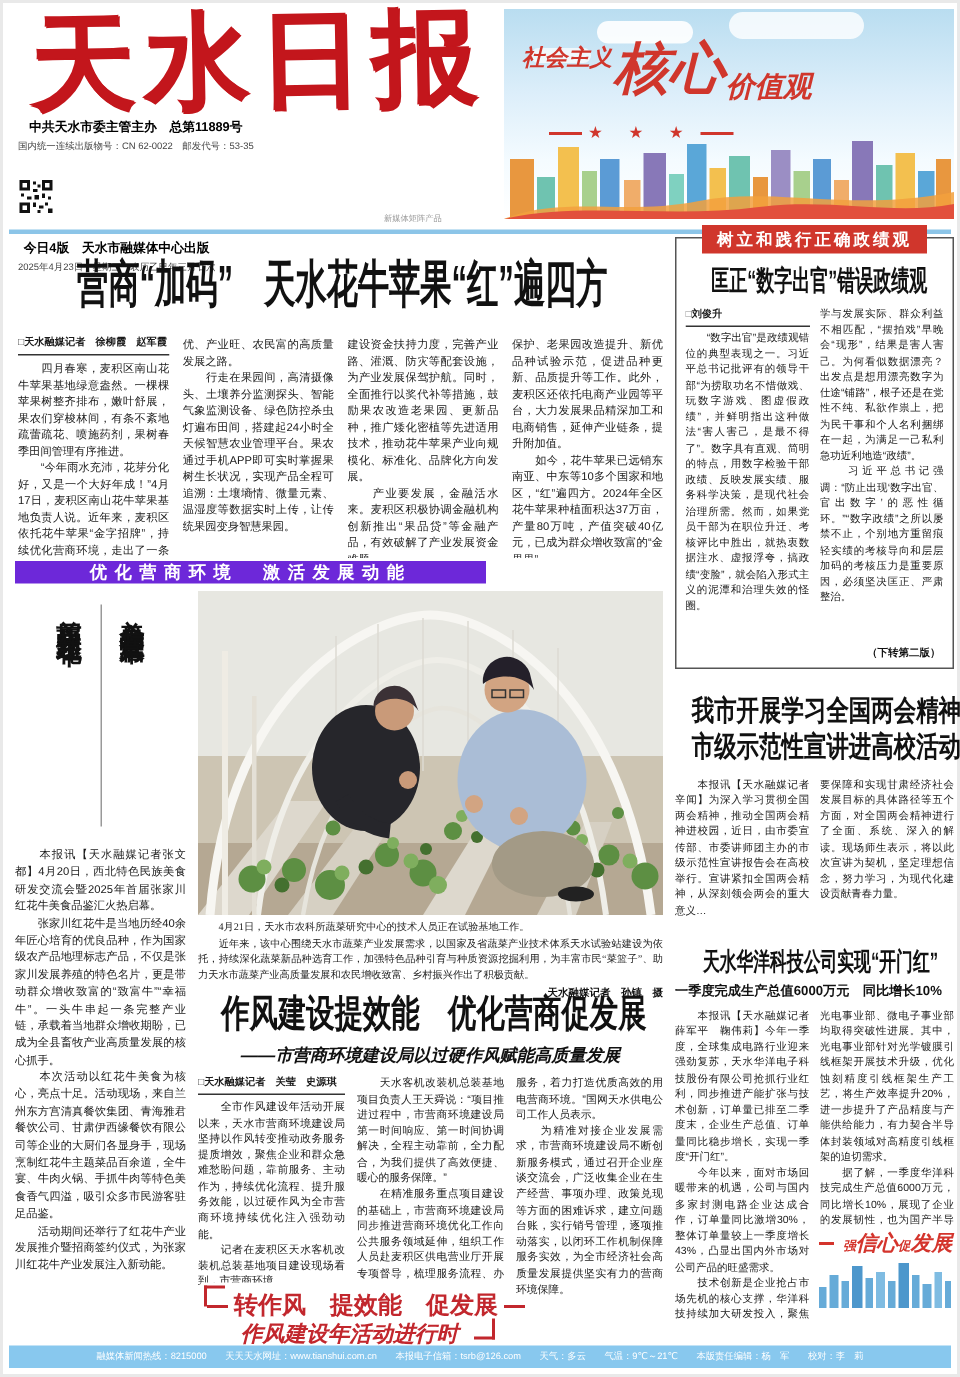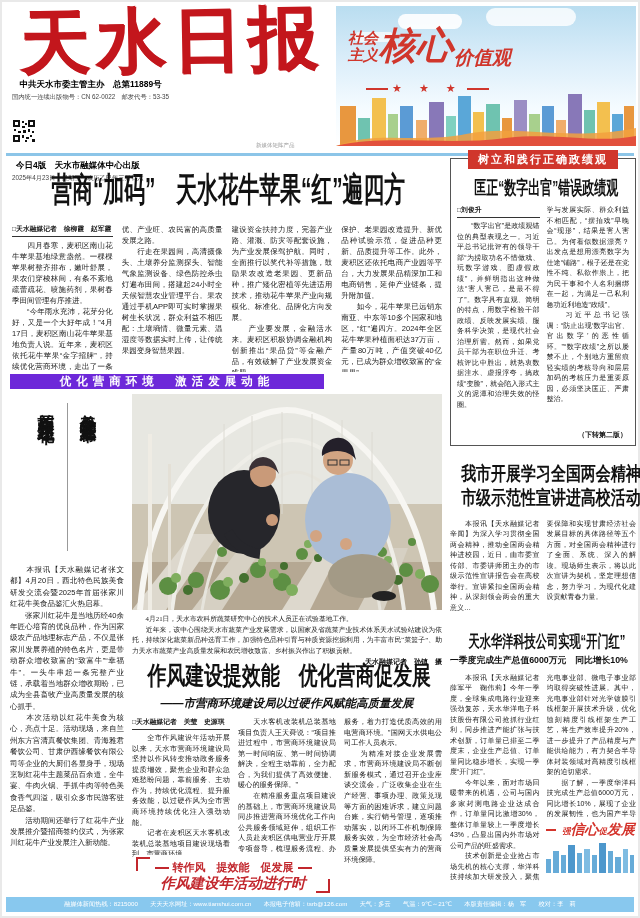--- a/index.html
+++ b/index.html
@@ -15,21 +15,21 @@
   .mi-l2{font-size:6.3px;color:#444;white-space:nowrap;margin-top:2px;}
   .qr{width:24px;height:24px;flex:0 0 auto;}
   .product-note{position:absolute;left:254px;top:140px;font-size:5.5px;color:#999;}
   
   #values-banner{position:absolute;left:334px;top:4px;width:300px;height:140px;background:linear-gradient(180deg,#b9ddf0 0%,#dceefa 40%,#f4fbff 72%,#ffffff 100%);overflow:hidden;}
   .cloud{position:absolute;background:#fff;border-radius:20px;opacity:.9;}
   .c1{left:62px;top:8px;width:64px;height:15px;}
   .c2{left:150px;top:2px;width:90px;height:18px;opacity:.8;}
   .c3{left:18px;top:26px;width:40px;height:10px;opacity:.7;}
   .vb-left{position:absolute;left:12px;top:24px;display:flex;align-items:flex-start;color:#d0362c;font-family:"DejaVu Serif","Liberation Serif",serif;}
-  .vb-szzy{display:flex;flex-direction:column;font-size:15px;font-weight:900;line-height:1.15;font-style:italic;}
+  .vb-szzy{display:flex;flex-direction:row;font-size:15px;font-weight:900;line-height:1.15;font-style:italic;}
   .vb-hx{font-size:37px;font-weight:900;font-style:italic;line-height:.85;margin:0 1px;}
   .vb-jzg{font-size:19px;font-weight:900;font-style:italic;margin-top:15px;}
   .vb-stars{position:absolute;left:26px;top:76px;color:#d0362c;font-size:11px;letter-spacing:7px;white-space:nowrap;}
   .vb-stars::before,.vb-stars::after{content:"";display:inline-block;width:22px;height:2px;background:#d0362c;vertical-align:middle;margin:0 4px;}
   .vb-words{position:absolute;right:12px;top:22px;width:152px;}
   .vb-row{display:flex;justify-content:space-between;font-weight:900;font-size:13.5px;color:#1f3257;margin-bottom:8px;}
   .vb-sky{position:absolute;left:0;bottom:0;width:300px;height:58px;}
   
   #blue-rule{position:absolute;left:4px;right:4px;top:151px;height:3px;background:#8cc5e8;}
   #footer-bar{position:absolute;left:4px;right:4px;top:895px;height:15px;background:#88c8ee;color:#fff;font-size:6.2px;display:flex;align-items:center;justify-content:center;white-space:nowrap;overflow:hidden;}
@@ -52,21 +52,21 @@
   .photo{width:310px;height:216px;display:block;}
   .caption{font-size:6.8px;line-height:1.55;color:#222;text-align:justify;white-space:pre-line;margin-top:4px;font-family:"Liberation Serif","DejaVu Serif",serif;}
   .credit{font-size:7px;font-weight:bold;text-align:right;margin-top:1px;}
   
   #style-article{position:absolute;left:130px;top:657px;width:310px;height:236px;}
   .sa-h{text-align:center;font-size:21px;font-weight:900;white-space:nowrap;transform:scale(.9,1.2);transform-origin:center top;}
   .sa-sub{text-align:center;font-size:11.5px;font-weight:bold;margin-top:9px;font-style:italic;}
   .sa-cols{display:flex;gap:8px;height:168px;margin-top:6px;}
   .sa-cols .tcol{font-size:7.2px;}
   .bottom-banner{position:absolute;left:2px;bottom:0;width:198px;height:40px;background:#fff;padding-top:5px;box-sizing:border-box;}
-  .bb-l1{color:#c2272d;font-weight:900;font-size:11px;text-align:center;white-space:nowrap;}
+  .bb-l1{color:#c2272d;font-weight:900;font-size:16px;text-align:center;white-space:nowrap;}
   .bb-l1::before,.bb-l1::after{content:"";display:inline-block;width:14px;height:2px;background:#c2272d;vertical-align:middle;margin:0 4px;}
   .bb-l2{color:#c2272d;font-weight:900;font-style:italic;font-size:14.5px;font-family:"Liberation Serif","DejaVu Serif",serif;text-align:center;margin-top:-1px;white-space:nowrap;}
   .bottom-banner::before{content:"";position:absolute;left:2px;top:2px;width:12px;height:12px;border-left:2.5px solid #c2272d;border-top:2.5px solid #c2272d;}
   .bottom-banner::after{content:"";position:absolute;right:2px;bottom:2px;width:12px;height:12px;border-right:2.5px solid #c2272d;border-bottom:2.5px solid #c2272d;}
   
   #right-col{position:absolute;left:448px;top:156px;width:186px;}
   .box{position:relative;border:1px solid #555;height:288px;padding:8px 6px 6px;box-sizing:border-box;}
   .box-label{position:absolute;top:-9px;left:50%;transform:translateX(-50%);background:#d0362c;color:#fff;font-size:11px;font-weight:bold;letter-spacing:2px;padding:2px 10px;white-space:nowrap;}
   .box-h{text-align:center;font-size:15px;font-weight:900;margin-top:9px;white-space:nowrap;transform:scale(.8,1.25);transform-origin:center top;}
   .box-cols{display:flex;gap:7px;height:232px;margin-top:10px;}
@@ -175,21 +175,21 @@
 
   <div id="main-headline">营商“加码”　天水花牛苹果“红”遍四方</div>
   <div id="main-cols">
     <div class="tcol">
       <div class="byline">□天水融媒记者　徐柳霞　赵军霞</div>
       <div class="bodytext">　　四月春寒，麦积区南山花牛苹果基地绿意盎然。一棵棵苹果树整齐排布，嫩叶舒展，果农们穿梭林间，有条不紊地疏蕾疏花、喷施药剂，果树春季田间管理有序推进。
 　　“今年雨水充沛，花芽分化好，又是一个大好年成！”4月17日，麦积区南山花牛苹果基地负责人说。近年来，麦积区依托花牛苹果“金字招牌”，持续优化营商环境，走出了一条果业</div>
     </div>
     <div class="tcol">
       <div class="bodytext">优、产业旺、农民富的高质量发展之路。
-　　行走在果园间，高清摄像头、土壤养分监测探头、智能气象监测设备、绿色防控杀虫灯遍布田间，搭建起24小时全天候智慧农业管理平台。果农通过手机APP即可实时掌握果树生长状况，群众利益不相匹配：土壤墒情、微量元素、温湿度等数据实时上传，让传统果园变身智慧果园。</div>
+　　行走在果园间，高清摄像头、土壤养分监测探头、智能气象监测设备、绿色防控杀虫灯遍布田间，搭建起24小时全天候智慧农业管理平台。果农通过手机APP即可实时掌握果树生长状况，实现产品全程可追溯：土壤墒情、微量元素、温湿度等数据实时上传，让传统果园变身智慧果园。</div>
     </div>
     <div class="tcol">
       <div class="bodytext">建设资金扶持力度，完善产业路、灌溉、防灾等配套设施，为产业发展保驾护航。同时，全面推行以奖代补等措施，鼓励果农改造老果园、更新品种，推广矮化密植等先进适用技术，推动花牛苹果产业向规模化、标准化、品牌化方向发展。
 　　产业要发展，金融活水来。麦积区积极协调金融机构创新推出“果品贷”等金融产品，有效破解了产业发展资金难题。</div>
     </div>
     <div class="tcol">
       <div class="bodytext">保护、老果园改造提升、新优品种试验示范，促进品种更新、品质提升等工作。此外，麦积区还依托电商产业园等平台，大力发展果品精深加工和电商销售，延伸产业链条，提升附加值。
 　　如今，花牛苹果已远销东南亚、中东等10多个国家和地区，“红”遍四方。2024年全区花牛苹果种植面积达37万亩，产量80万吨，产值突破40亿元，已成为群众增收致富的“金果果”。</div>
     </div>
   </div>

